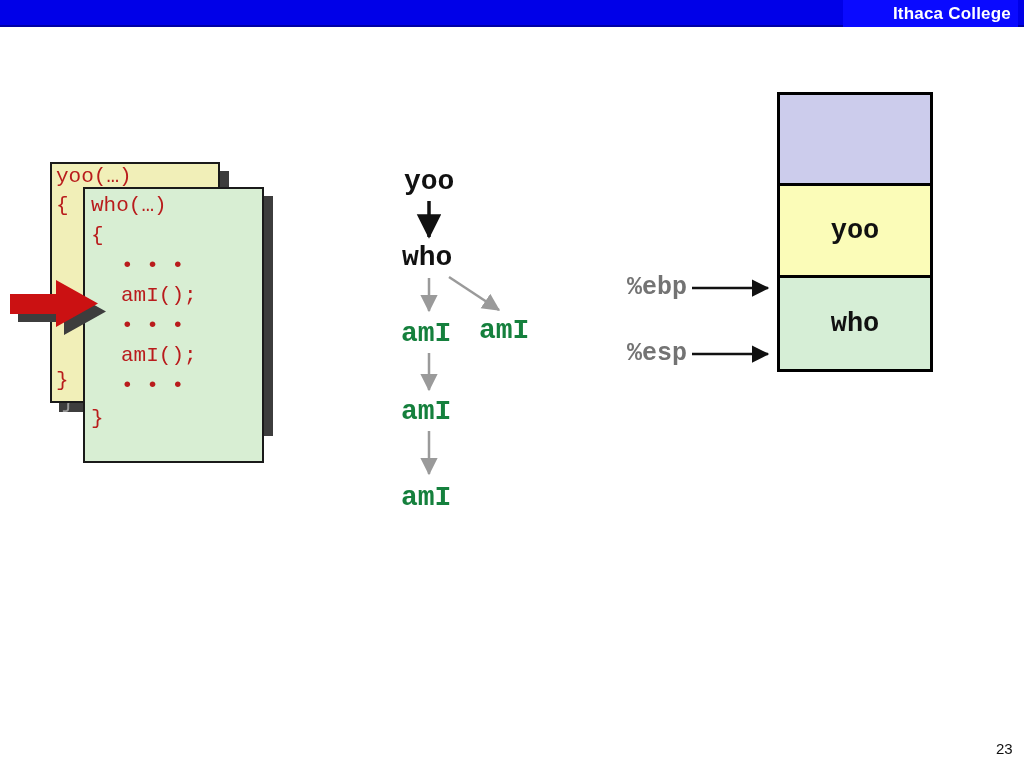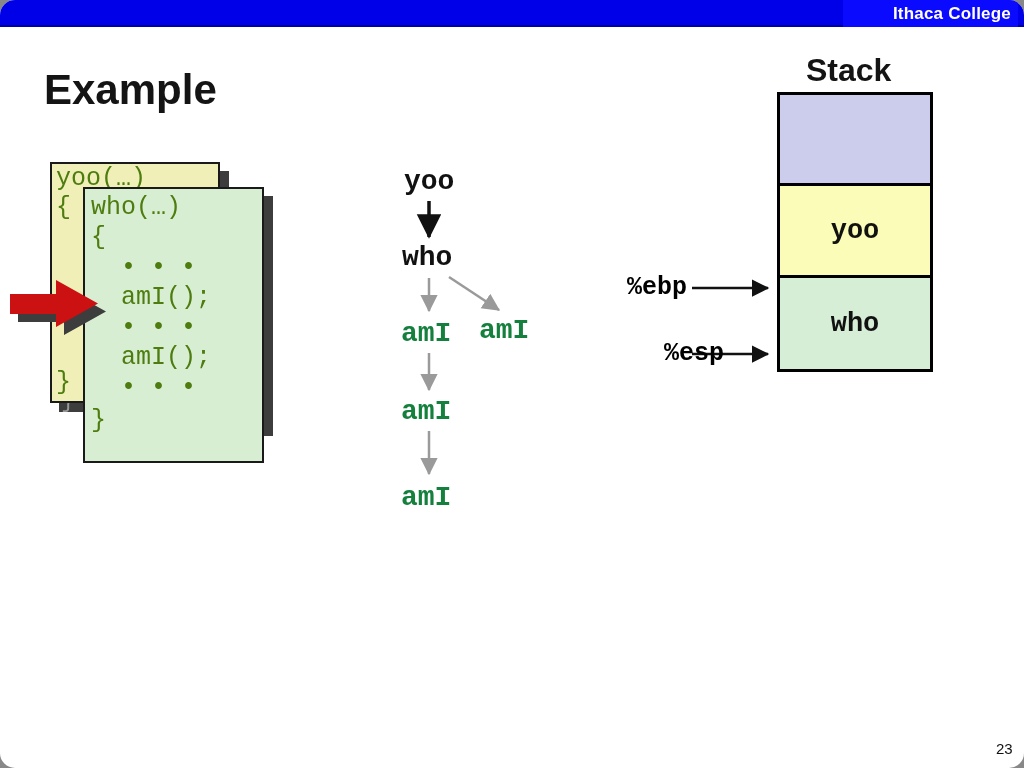--- a/index.html
+++ b/index.html
@@ -1,35 +1,35 @@
 <!DOCTYPE html>
 <html><head>
 <meta charset="utf-8">
 <style>
   html,body{margin:0;padding:0;background:#888;}
   #slide{
     position:relative;width:1024px;height:768px;background:#ffffff;
-    font-family:"Liberation Sans","DejaVu Sans",sans-serif;overflow:hidden;border-radius:15px;
+    font-family:"Liberation Sans","DejaVu Sans",sans-serif;overflow:hidden;
   }
   
   .header-bar{position:absolute;left:0;top:0;width:1024px;height:25px;border-bottom:2px solid #0000a6;}
   .header-box{position:absolute;left:843px;top:0;width:175px;height:27px;
     display:flex;align-items:center;justify-content:flex-end;padding-right:7px;box-sizing:border-box;}
   .header-text{color:#ffffff;font-size:17px;font-weight:bold;letter-spacing:.2px;}
   
   .slide-title{position:absolute;left:44px;top:66px;font-size:42px;font-weight:bold;color:#141414;}
   
   .card-shadow{position:absolute;background:#3d3d3d;}
   .shadow-yoo{left:59px;top:171px;width:170px;height:241px;z-index:1;}
   .shadow-who{left:92px;top:196px;width:181px;height:240px;z-index:4;}
   .card{position:absolute;border:2px solid #1a1a1a;box-sizing:border-box;overflow:visible;}
   .card-yoo{left:50px;top:162px;width:170px;height:241px;z-index:3;}
   .card-who{left:83px;top:187px;width:181px;height:276px;z-index:5;}
   .code{position:absolute;font-family:"Liberation Mono","DejaVu Sans Mono",monospace;
-    font-size:25px;color:#4d7c0f;white-space:pre;line-height:1;}
+    font-size:21px;color:#b91c1c;white-space:pre;line-height:1;}
   .ghost-brace{position:absolute;font-family:"Liberation Mono","DejaVu Sans Mono",monospace;
     font-size:23px;color:#9a9a9a;line-height:1;}
   .ghost-yoo{left:61px;top:390px;z-index:2;}
   .ghost-who{left:98px;top:418px;z-index:4;}
   
   .red-arrow{position:absolute;left:10px;top:280px;z-index:7;}
   
   .tree-label{position:absolute;font-family:"Liberation Mono","DejaVu Sans Mono",monospace;
     font-size:28px;font-weight:bold;line-height:1;z-index:3;}
   .tree-black{color:#111111;}
@@ -37,38 +37,37 @@
   .overlay-svg{position:absolute;left:0;top:0;z-index:2;}
   
   .stack-title{position:absolute;left:806px;top:52px;font-size:32px;font-weight:bold;color:#141414;}
   .stack-box{position:absolute;left:777px;top:92px;width:156px;height:280px;
     border:3px solid #000;box-sizing:border-box;z-index:3;}
   .stack-frame{width:100%;box-sizing:border-box;display:flex;align-items:center;justify-content:center;}
   .frame-divider{border-bottom:3px solid #000;}
   .frame-label{font-family:"Liberation Mono","DejaVu Sans Mono",monospace;
     font-size:27px;font-weight:bold;color:#111;}
   .reg-label{position:absolute;font-family:"Liberation Mono","DejaVu Sans Mono",monospace;
-    font-size:25px;font-weight:bold;color:#000000;line-height:1;z-index:3;}
+    font-size:25px;font-weight:bold;color:#737373;line-height:1;z-index:3;}
   .reg-ebp{left:627px;top:275px;}
-  .reg-esp{left:664px;top:341px;}
+  .reg-esp{left:627px;top:341px;}
   
   .page-number{position:absolute;left:996px;top:740px;font-size:15px;font-weight:normal;color:#111;}
 </style>
 </head>
 <body>
 
 <div id="slide">
 
   <div class="header-bar" style="background-color: rgb(0, 0, 232);">
     <div class="header-box" style="background-color: rgb(10, 10, 255);">
       <span class="header-text">Ithaca College</span>
     </div>
   </div>
 
-  <div class="slide-title">Example</div>
 
   <span class="ghost-brace ghost-yoo">}</span>
 
   <div class="card-shadow shadow-yoo" style="background-color: rgb(61, 61, 61);"></div>
   <div class="card card-yoo" style="background-color: rgb(241, 239, 184);">
     <span class="code" style="left:4px;top:2px;">yoo(…)</span>
     <span class="code" style="left:4px;top:31px;">{</span>
     <span class="code" style="left:4px;top:206px;">}</span>
   </div>
 
@@ -109,21 +108,20 @@
     </defs>
     <line x1="429" y1="201" x2="429" y2="237" stroke="#111" stroke-width="3.5" marker-end="url(#ah-black)"></line>
     <line x1="429" y1="278" x2="429" y2="311" stroke="#9a9a9a" stroke-width="2.5" marker-end="url(#ah-gray)"></line>
     <line x1="449" y1="277" x2="499" y2="310" stroke="#9a9a9a" stroke-width="2.5" marker-end="url(#ah-gray)"></line>
     <line x1="429" y1="353" x2="429" y2="390" stroke="#9a9a9a" stroke-width="2.5" marker-end="url(#ah-gray)"></line>
     <line x1="429" y1="431" x2="429" y2="474" stroke="#9a9a9a" stroke-width="2.5" marker-end="url(#ah-gray)"></line>
     <line x1="692" y1="288" x2="768" y2="288" stroke="#111" stroke-width="2.5" marker-end="url(#ah-black)"></line>
     <line x1="692" y1="354" x2="768" y2="354" stroke="#111" stroke-width="2.5" marker-end="url(#ah-black)"></line>
   </svg>
 
-  <div class="stack-title">Stack</div>
   <div class="stack-box">
     <div class="stack-frame frame-divider" style="height: 91px; background-color: rgb(204, 204, 236);">
       <span class="frame-label"></span>
     </div>
     <div class="stack-frame frame-divider" style="height: 92px; background-color: rgb(251, 252, 184);">
       <span class="frame-label">yoo</span>
     </div>
     <div class="stack-frame" style="height: 91px; background-color: rgb(214, 238, 214);">
       <span class="frame-label">who</span>
     </div>

